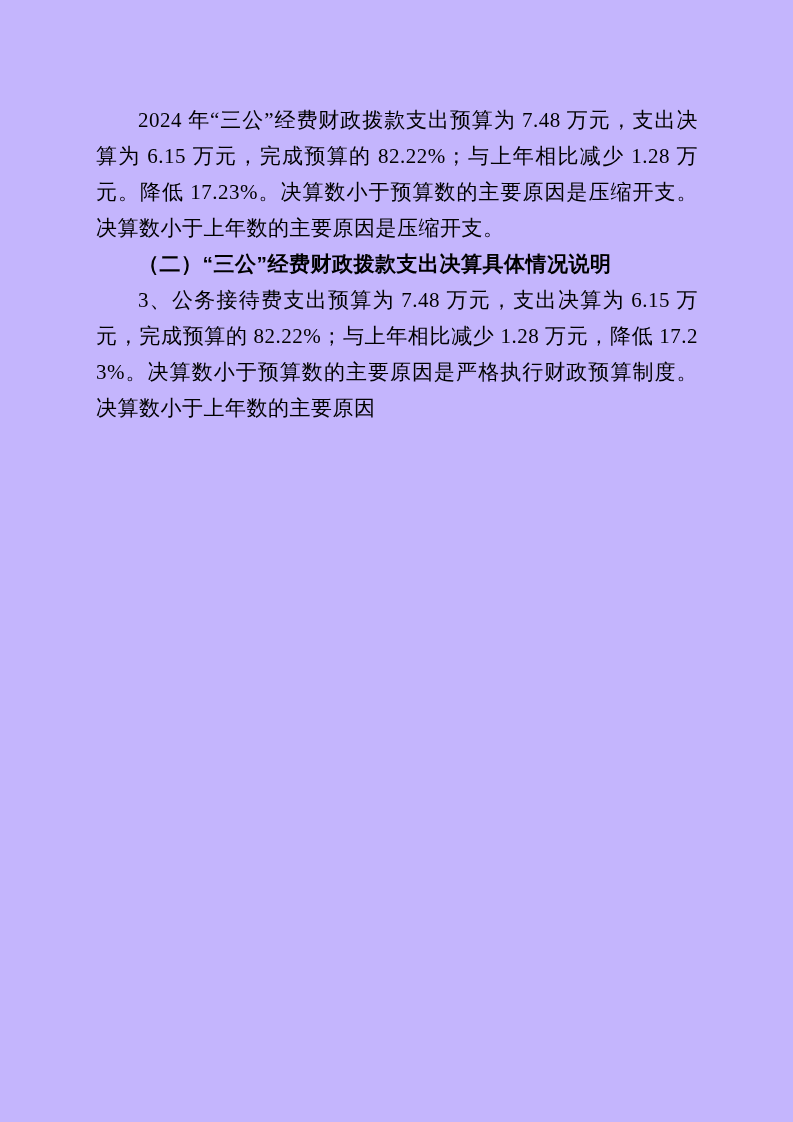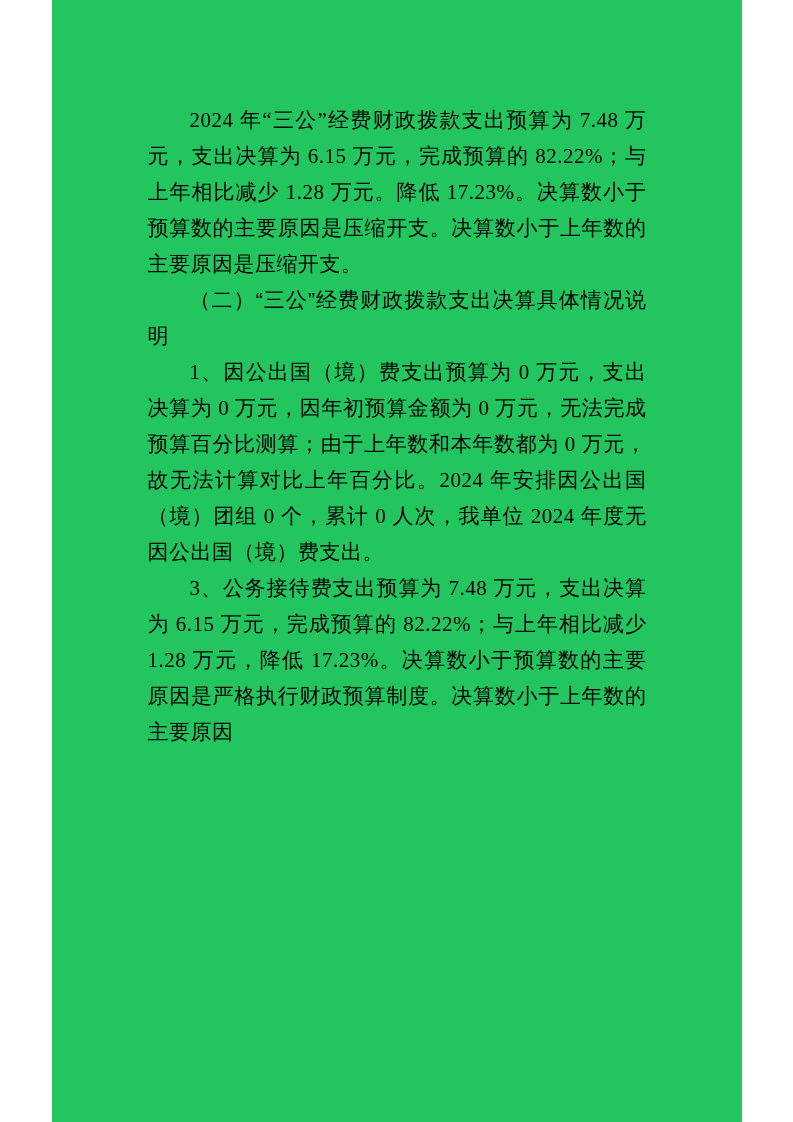--- a/index.html
+++ b/index.html
@@ -2,24 +2,24 @@
 <html><head>
 <meta charset="utf-8">
 <style>
   html, body {
     margin: 0;
     padding: 0;
     background: #ffffff;
   }
   .page {
     position: relative;
-    width: 690px;
+    width: 793px;
     height: 1122px;
     margin: 0 auto;
-    background: #22c55e;
+    background: #c4b5fd;
     box-sizing: border-box;
     padding: 102px 95px 0 96px;
     overflow: hidden;
   }
   .doc-body {
     color: #000000;
   }
   p.para {
     margin: 0;
     padding: 0;
@@ -27,27 +27,26 @@
     font-size: 21px;
     line-height: 36px;
     color: #000000;
     text-align: justify;
     text-indent: 2em;
     letter-spacing: 0.5px;
     word-break: break-all;
   }
   p.para.heading {
     font-family: "Liberation Sans", "DejaVu Sans", sans-serif;
-    font-weight: normal;
+    font-weight: bold;
     letter-spacing: 0.5px;
   }
 </style>
 </head>
 <body>
 
 <div class="page">
   <div class="doc-body">
     <p class="para body">2024 年“三公”经费财政拨款支出预算为 7.48 万元，支出决算为 6.15 万元，完成预算的 82.22%；与上年相比减少 1.28 万元。降低 17.23%。决算数小于预算数的主要原因是压缩开支。决算数小于上年数的主要原因是压缩开支。</p>
     <p class="para heading">（二）“三公”经费财政拨款支出决算具体情况说明</p>
-    <p class="para body">1、因公出国（境）费支出预算为 0 万元，支出决算为 0 万元，因年初预算金额为 0 万元，无法完成预算百分比测算；由于上年数和本年数都为 0 万元，故无法计算对比上年百分比。2024 年安排因公出国（境）团组 0 个，累计 0 人次，我单位 2024 年度无因公出国（境）费支出。</p>
     <p class="para body">3、公务接待费支出预算为 7.48 万元，支出决算为 6.15 万元，完成预算的 82.22%；与上年相比减少 1.28 万元，降低 17.23%。决算数小于预算数的主要原因是严格执行财政预算制度。决算数小于上年数的主要原因</p>
   </div>
 </div>
 
 </body></html>

